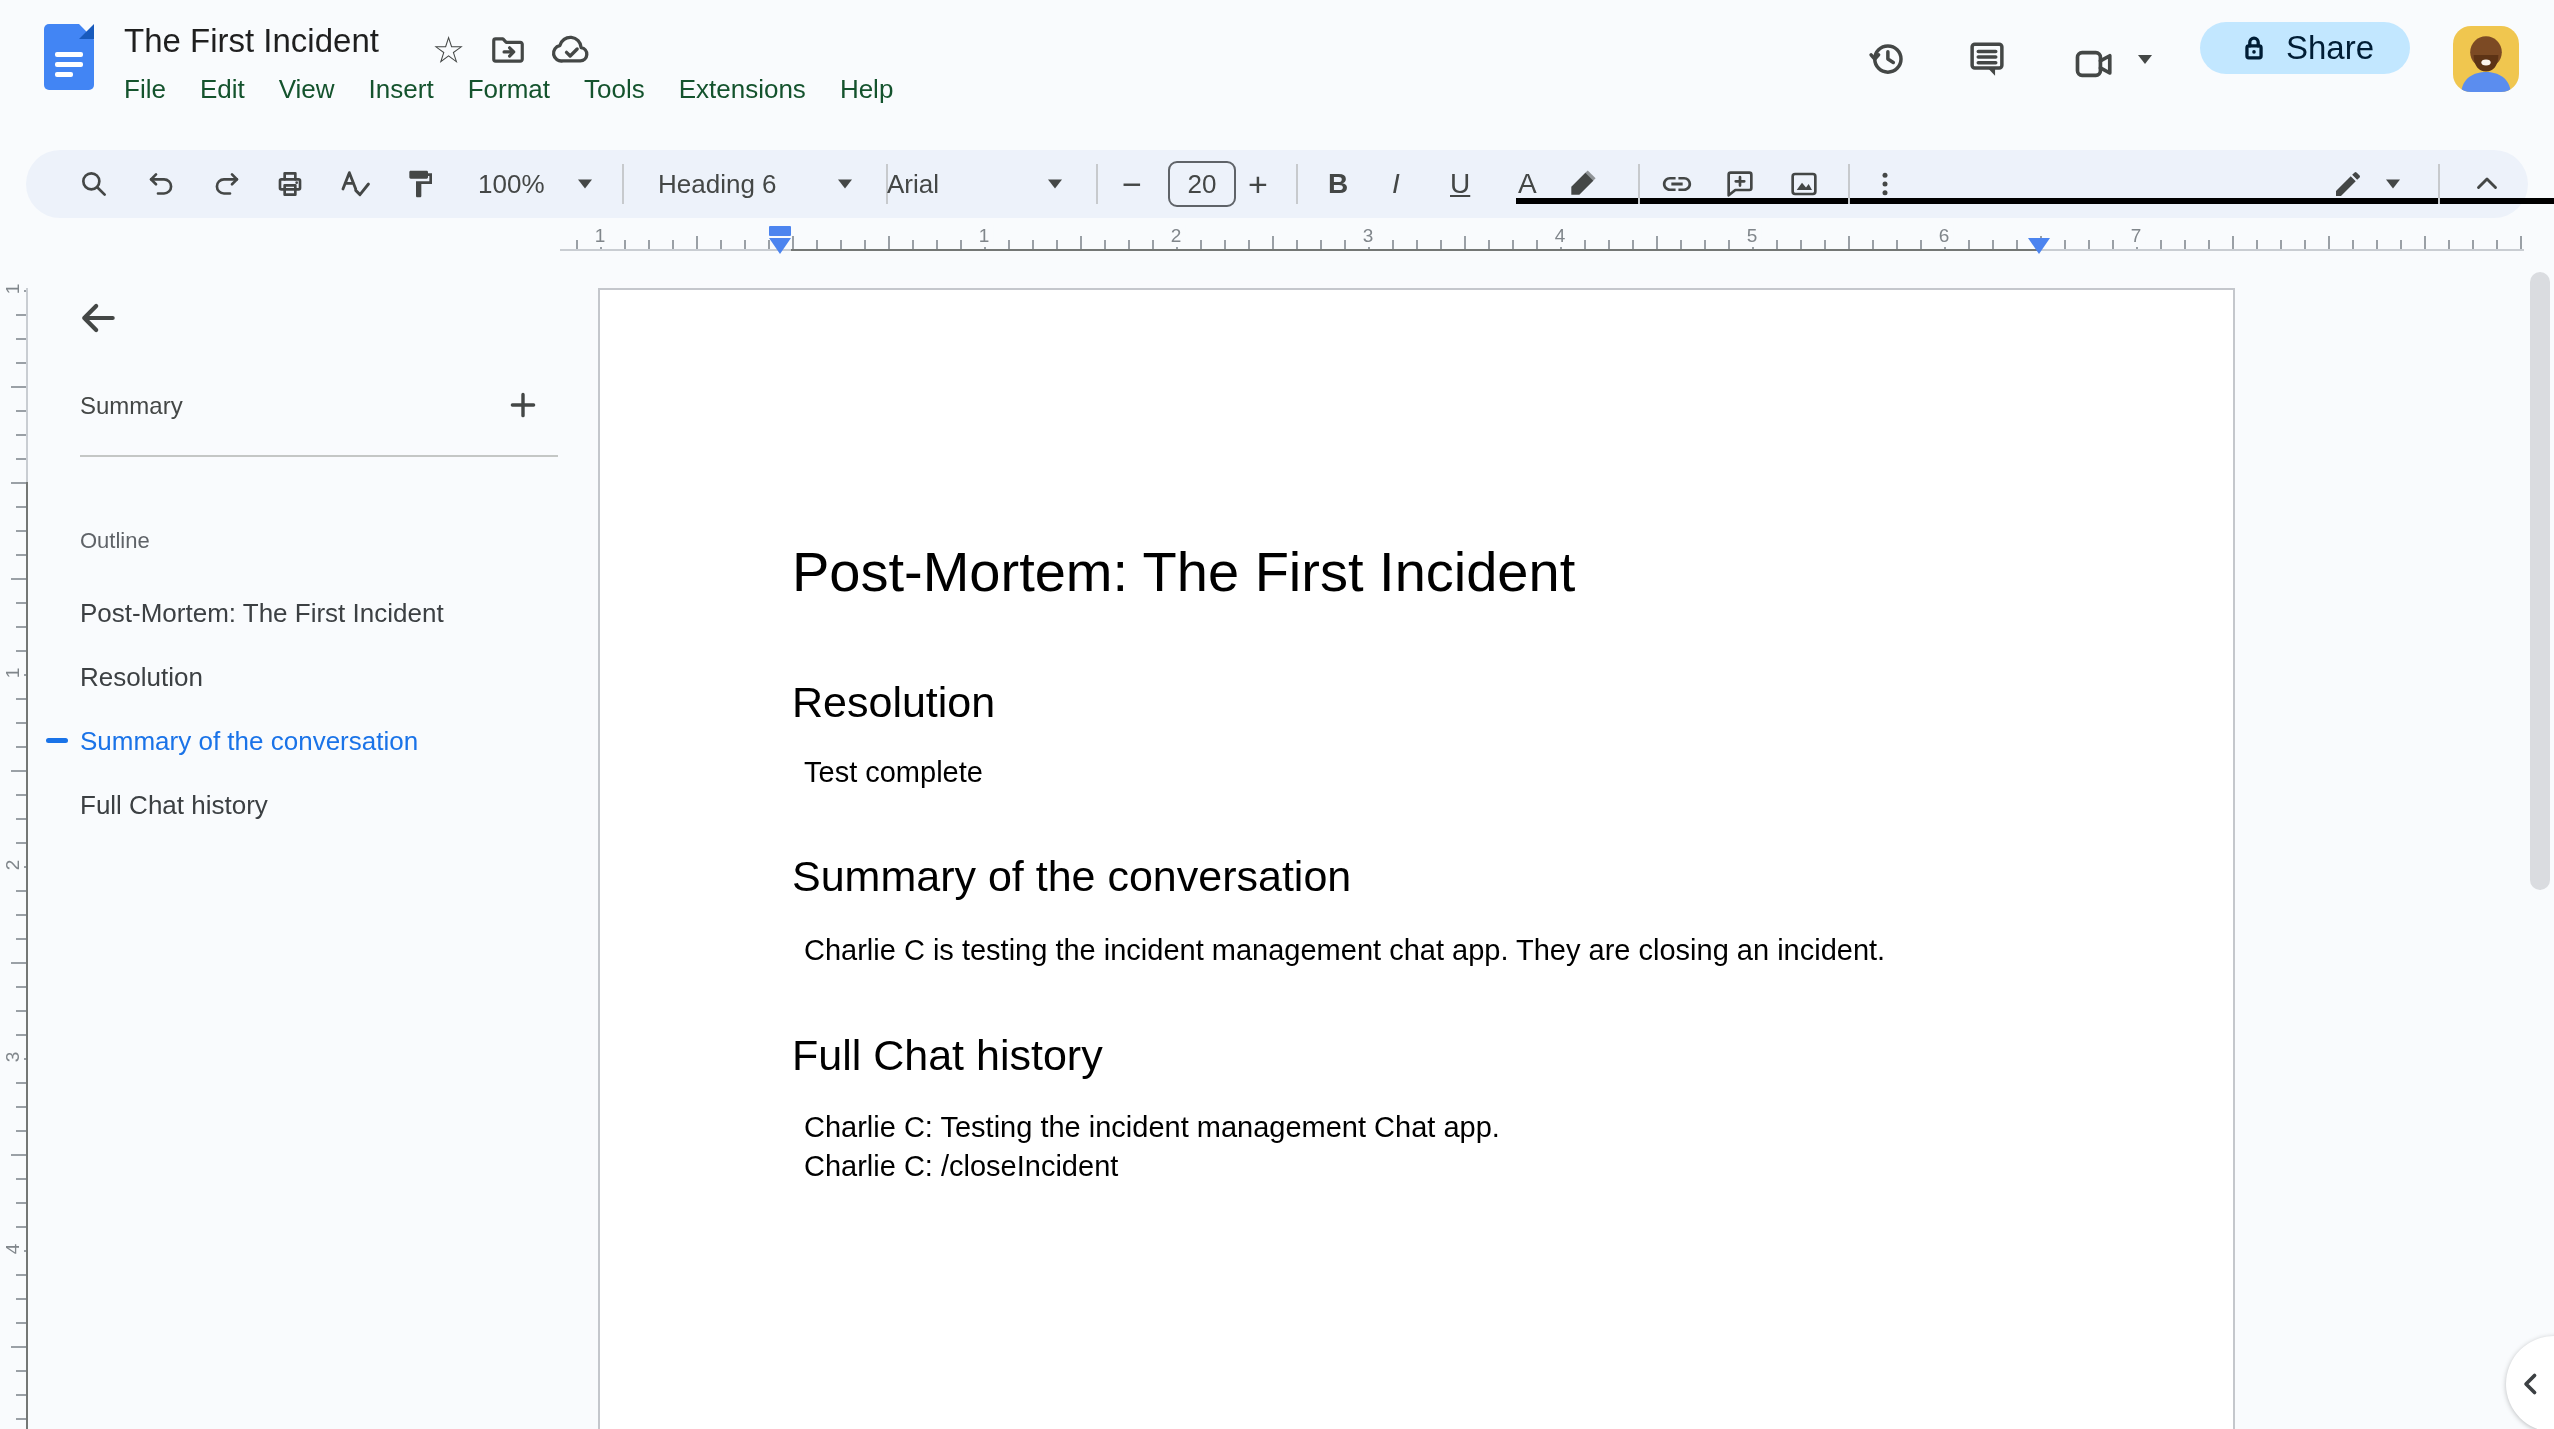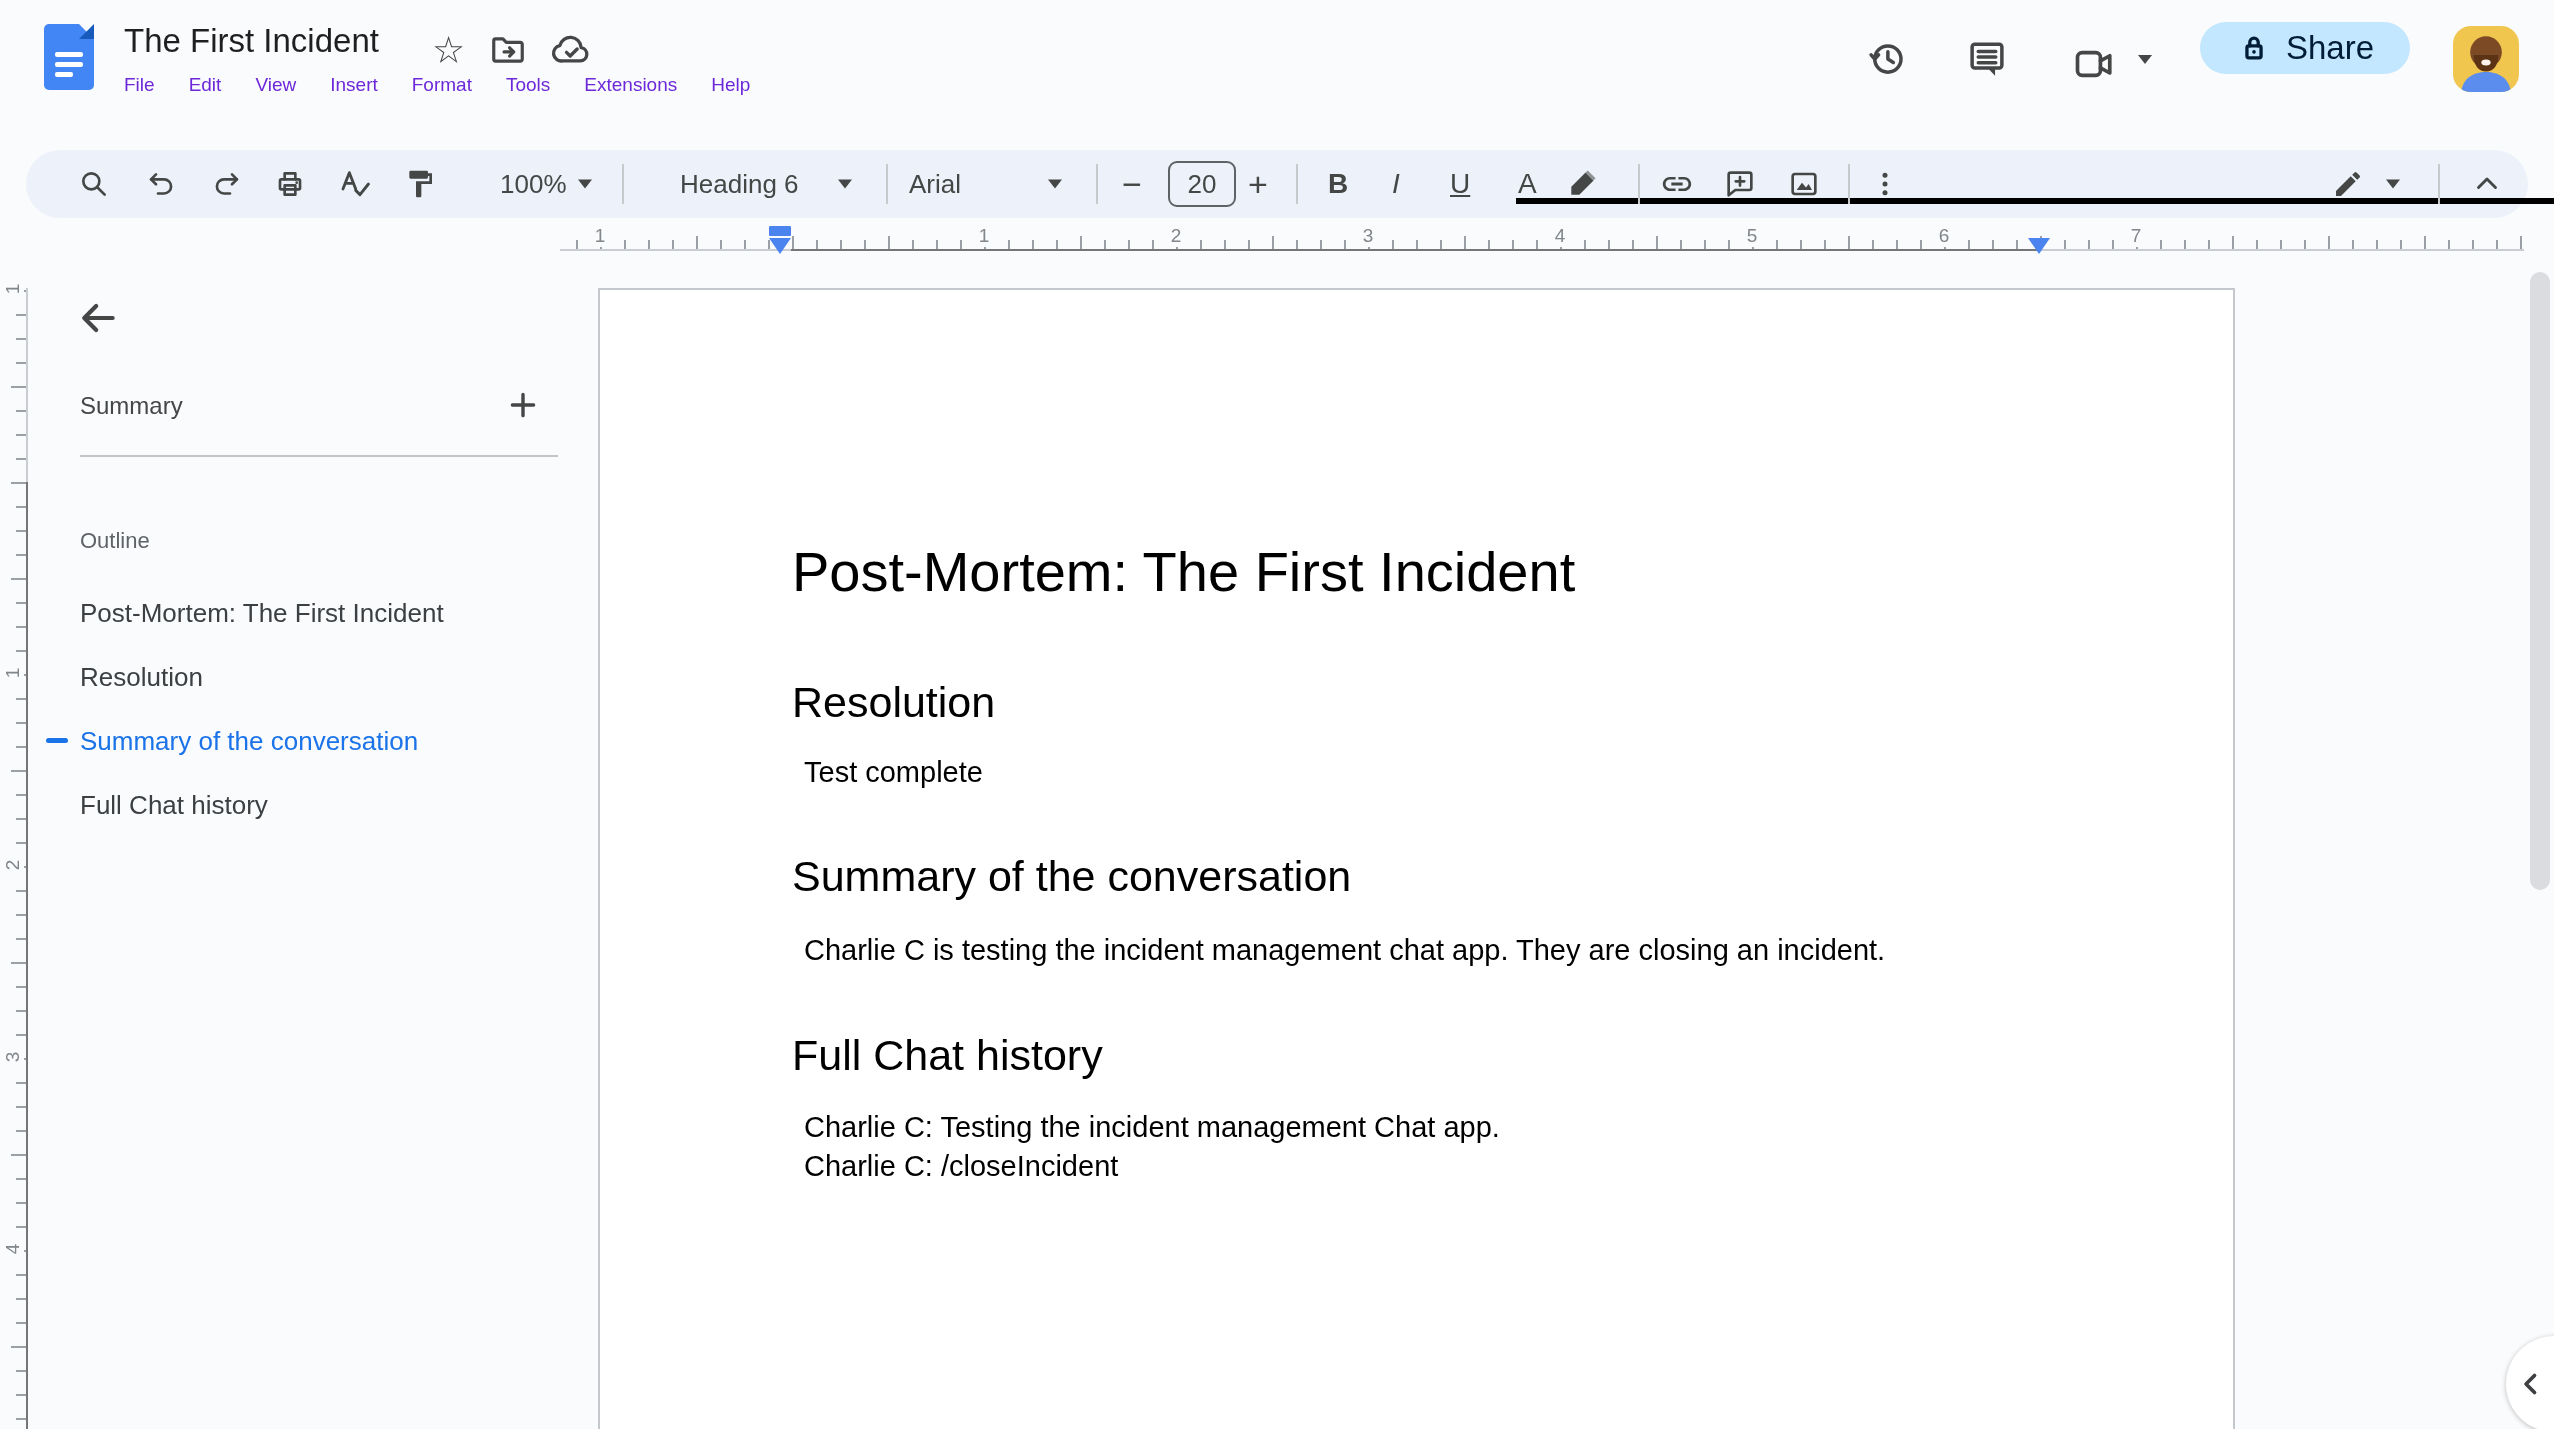--- a/index.html
+++ b/index.html
@@ -18,31 +18,31 @@
   .logo-body { position:absolute; inset:0; background:#4285f4; border-radius:5px;
                clip-path:polygon(0 0,70% 0,100% 23%,100% 100%,0 100%); }
   .logo-fold { position:absolute; top:0; right:0; width:0; height:0;
                border-left:15px solid transparent; border-bottom:15px solid #185abc; }
   .logo-lines { position:absolute; left:11px; top:28px; display:flex; flex-direction:column; gap:5px; }
   .logo-lines i { display:block; height:5px; width:28px; background:#fff; border-radius:2px; }
   .logo-lines i:last-child { width:18px; }
   .doc-title { left:124px; top:22px; font-size:33px; color:#1f1f1f; white-space:nowrap; }
   .title-icons { left:432px; top:30px; display:flex; gap:24px; align-items:center; color:#444746; }
   .star-glyph { font-size:37px; line-height:1; }
-  .menubar { left:124px; top:74px; display:flex; gap:34px; font-size:19px; color:#6d28d9; }
+  .menubar { left:124px; top:74px; display:flex; gap:34px; font-size:26px; color:#14532d; }
   .menubar span { cursor:pointer; }
   .share-btn { left:2200px; top:22px; width:210px; height:52px; background:#c2e7ff; border-radius:37px;
                display:flex; align-items:center; justify-content:center; gap:14px; cursor:pointer; }
   .share-btn span { font-size:33px; font-weight:500; color:#001d35; }
   .avatar { left:2453px; top:26px; width:66px; height:66px; border-radius:18px; overflow:hidden; cursor:pointer; }
 
   
   .toolbar { left:26px; top:150px; width:2502px; height:68px; background:#edf2fa; border-radius:34px; }
   .tb { position:absolute; top:50%; transform:translateY(-50%); }
-  .tb-label { font-size:26px; color:#444746; white-space:nowrap; cursor:pointer;margin-left:22px; }
+  .tb-label { font-size:26px; color:#444746; white-space:nowrap; cursor:pointer; }
   .size-box { width:68px; height:46px; border:2px solid #5f6368; border-radius:9px; color:#444746;
               font-size:26px; display:flex; align-items:center; justify-content:center; cursor:pointer; }
   .fmt { font-size:28px; color:#444746; cursor:pointer; }
   .txtcol { position:relative; }
   .txtcol::after { content:""; position:absolute; left:-2px; right:-2px; bottom:-4px; height:6px; background:#000; }
 
   
   .hruler-num { position:absolute; top:225px; transform:translateX(-50%); font-size:19px; color:#80868b;
                 background:#f9fbfd; padding:0 4px; z-index:3; }
   .hticks-s { left:564px; top:240px; width:1960px; height:9px; z-index:1;

